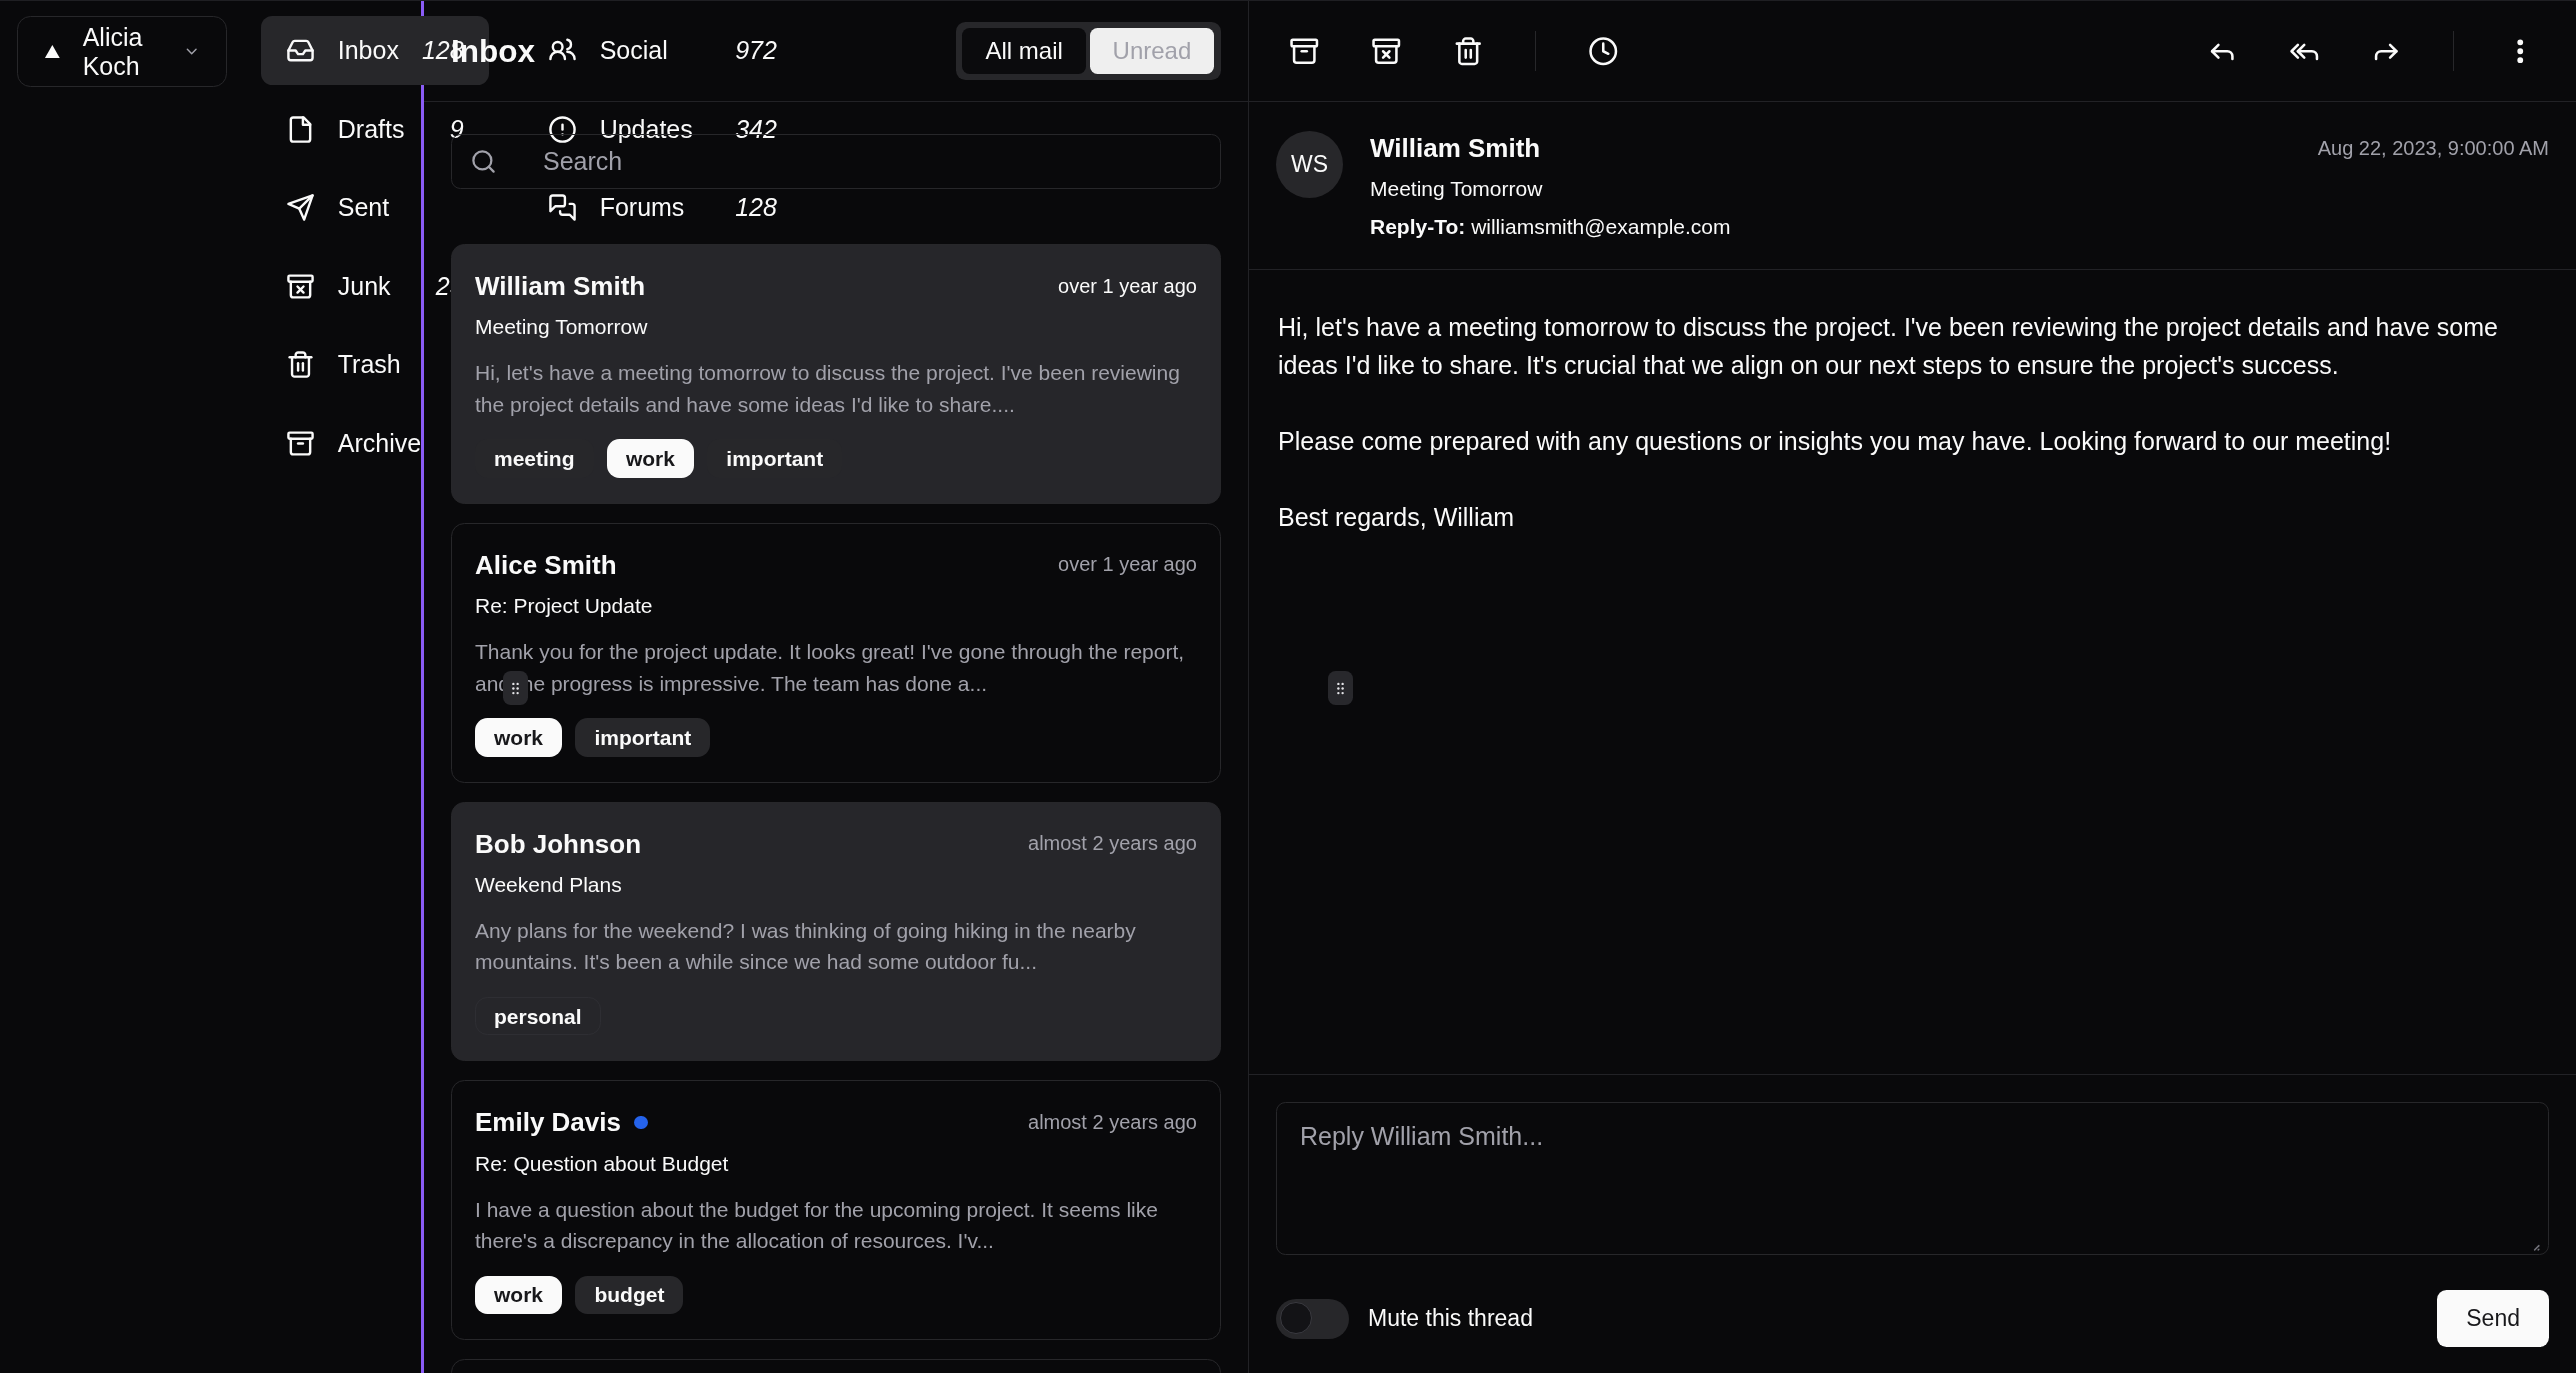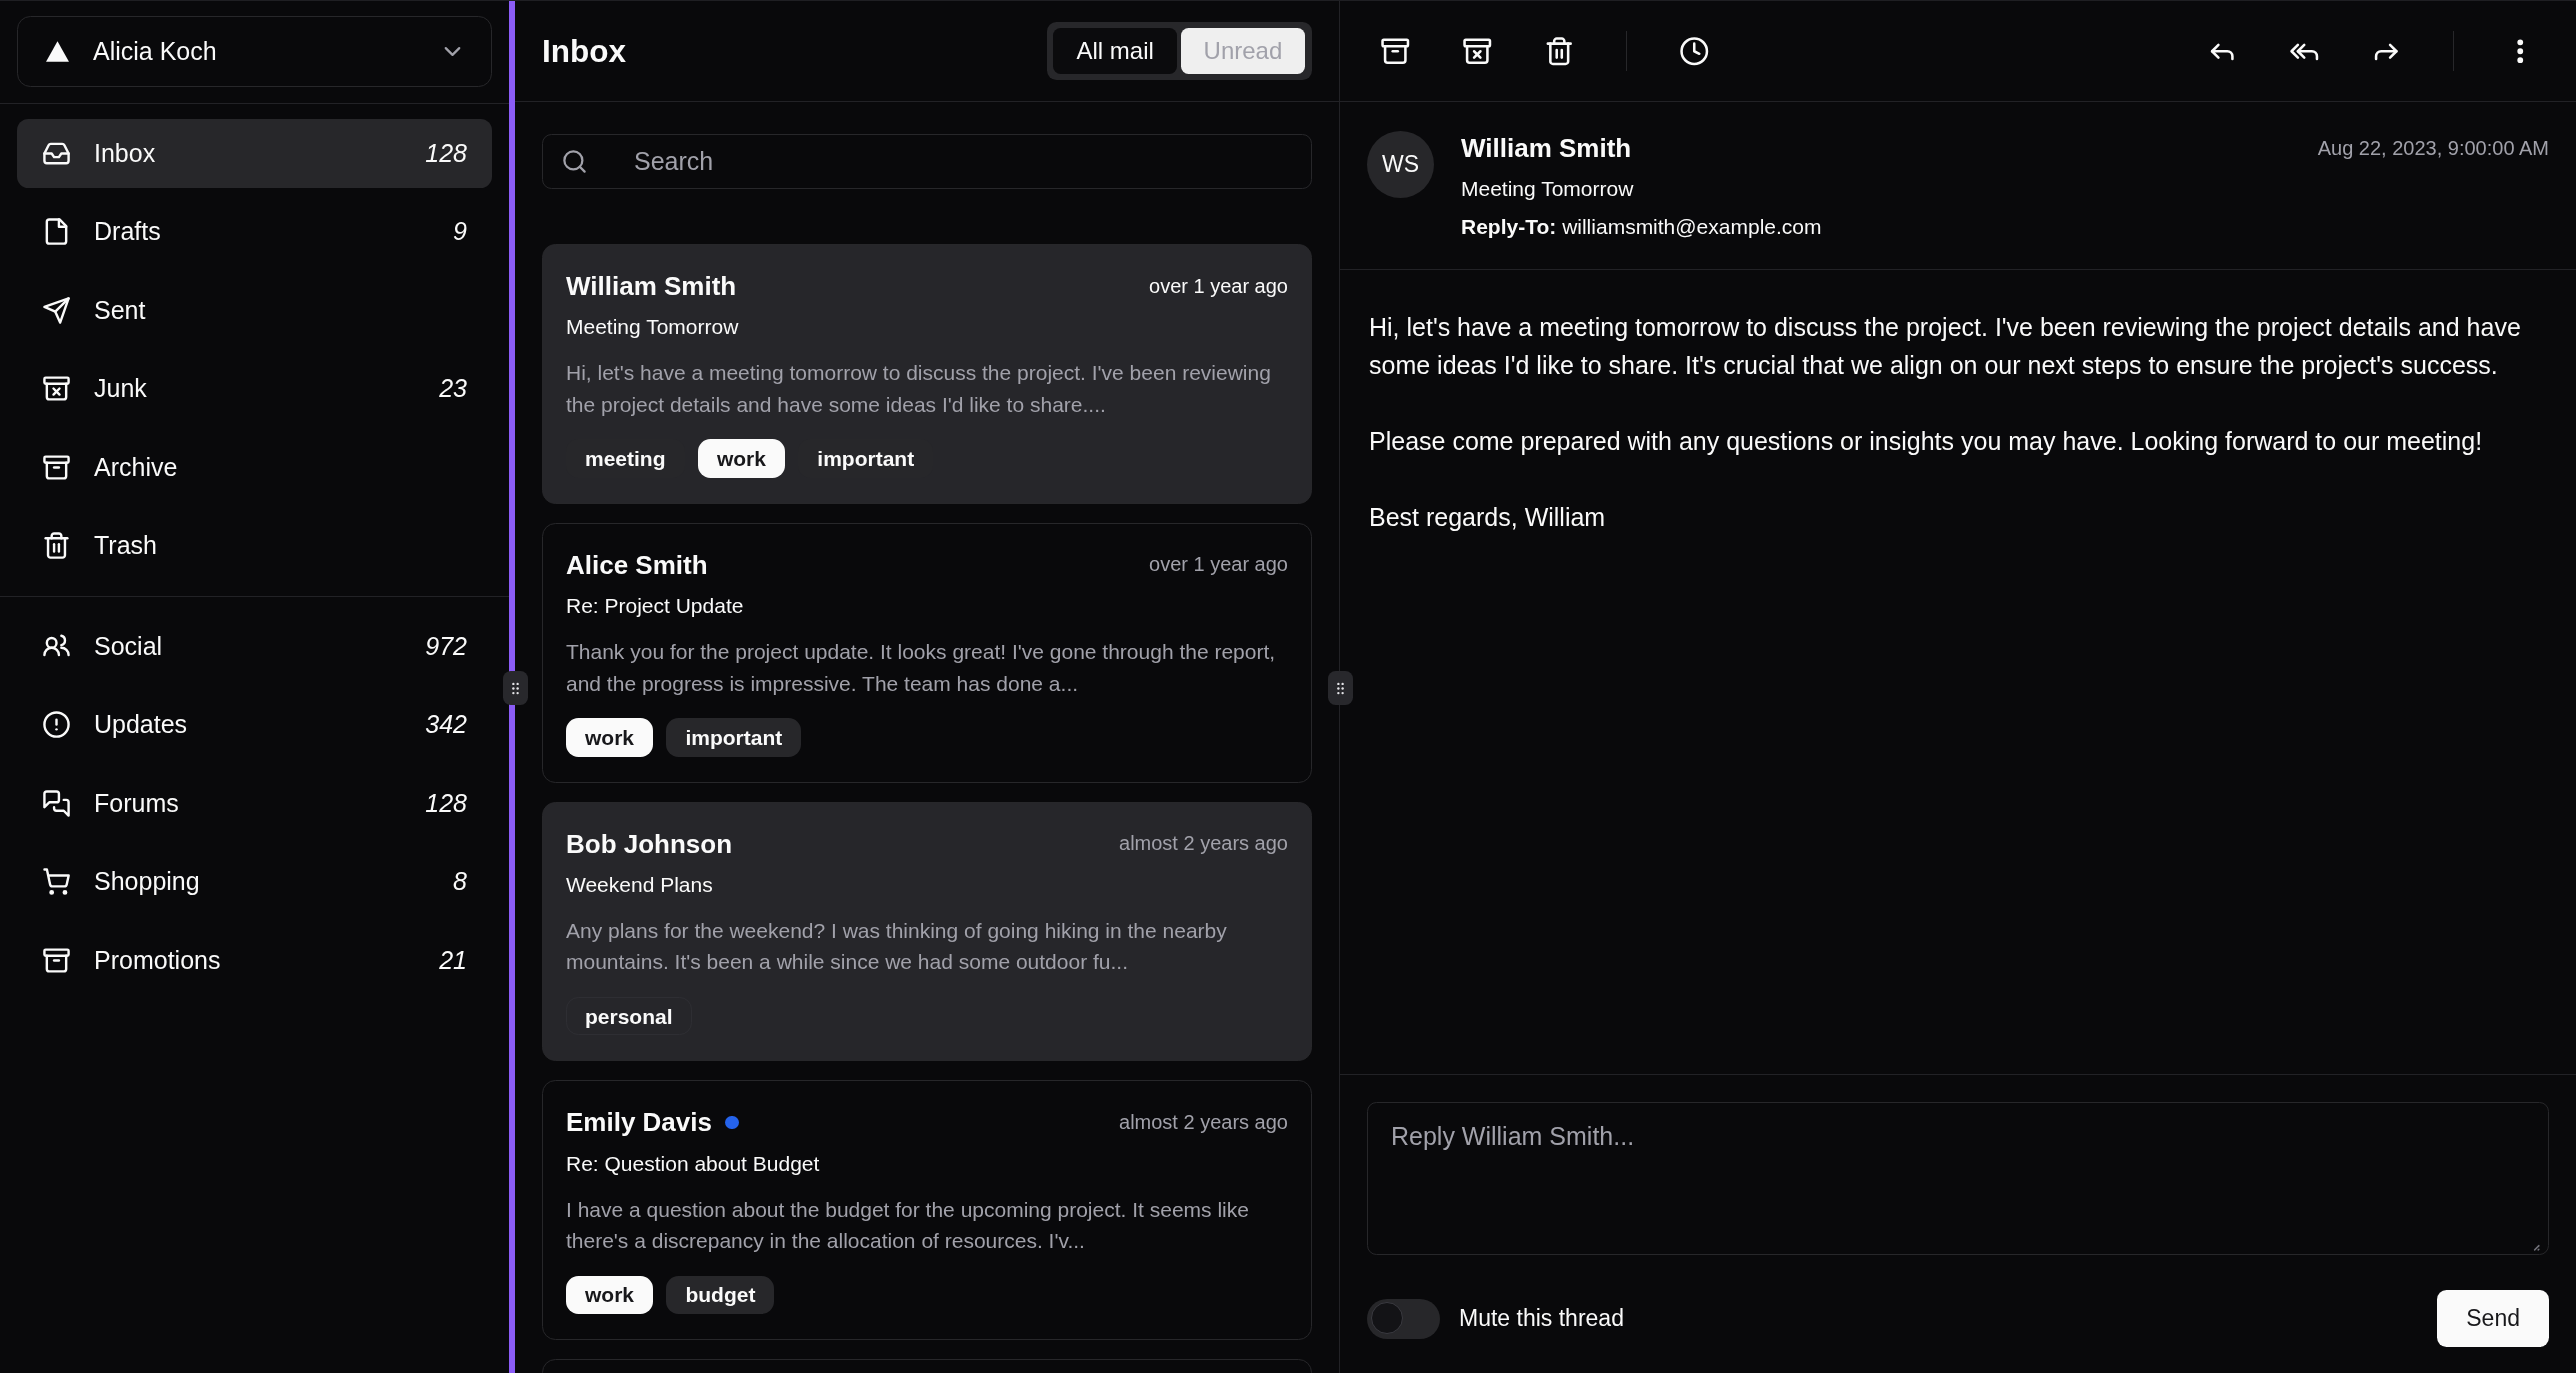--- a/index.html
+++ b/index.html
@@ -6,21 +6,21 @@
   html,body { width:2576px; height:1374px; overflow:hidden; }
   body {
     background:#09090b; color:#fafafa;
     font-family:"Liberation Sans","DejaVu Sans",sans-serif;
     font-size:25px; display:flex; position:relative;
     border-top:1px solid #1f1f23;
   }
   svg { display:block; }
 
   
-  .sidebar { width:515px; flex:none; border-right:6px solid #8b5cf6; display:flex; flex-direction:column; }
+  .sidebar { width:424px; flex:none; border-right:3px solid #8b5cf6; display:flex; flex-direction:row; }
   .account-switcher {
     margin:15.3px 17px; height:71px; border:1px solid #27272a; border-radius:13.4px;
     display:flex; align-items:center; padding:0 25px; gap:21px; cursor:pointer;
   }
   .account-switcher .logo { width:29px; height:29px; color:#fafafa; }
   .account-name { font-weight:500; }
   .account-switcher .chev { margin-left:auto; width:27px; height:27px; color:#a1a1aa; }
   .hsep { height:1px; background:#222226; flex:none; }
   .nav-group { padding:15.3px 17px; display:flex; flex-direction:column; gap:9.5px; }
   .nav-item {
@@ -187,39 +187,39 @@
             <path d="m9.5 17 5-5"></path>
             <path d="m9.5 12 5 5"></path>
           </svg>
         </span>
     <span class="nav-label">Junk</span>
     <span class="nav-count">23</span>
   </div>
       <div class="nav-item">
     <span class="nav-icon">
           <svg viewBox="0 0 24 24" fill="none" stroke="currentColor" stroke-width="2" stroke-linecap="round" stroke-linejoin="round" width="100%" height="100%">
-            <rect width="20" height="5" x="2" y="3" rx="1"></rect>
-            <path d="M4 8v11a2 2 0 0 0 2 2h12a2 2 0 0 0 2-2V8"></path>
-            <path d="M10 12h4"></path>
-          </svg>
-        </span>
-    <span class="nav-label">Archive</span>
-    <span class="nav-count"></span>
-  </div>
-      <div class="nav-item">
-    <span class="nav-icon">
-          <svg viewBox="0 0 24 24" fill="none" stroke="currentColor" stroke-width="2" stroke-linecap="round" stroke-linejoin="round" width="100%" height="100%">
             <path d="M3 6h18"></path>
             <path d="M19 6v14c0 1-1 2-2 2H7c-1 0-2-1-2-2V6"></path>
             <path d="M8 6V4c0-1 1-2 2-2h4c1 0 2 1 2 2v2"></path>
             <line x1="10" x2="10" y1="11" y2="17"></line>
             <line x1="14" x2="14" y1="11" y2="17"></line>
           </svg>
         </span>
     <span class="nav-label">Trash</span>
+    <span class="nav-count"></span>
+  </div>
+      <div class="nav-item">
+    <span class="nav-icon">
+          <svg viewBox="0 0 24 24" fill="none" stroke="currentColor" stroke-width="2" stroke-linecap="round" stroke-linejoin="round" width="100%" height="100%">
+            <rect width="20" height="5" x="2" y="3" rx="1"></rect>
+            <path d="M4 8v11a2 2 0 0 0 2 2h12a2 2 0 0 0 2-2V8"></path>
+            <path d="M10 12h4"></path>
+          </svg>
+        </span>
+    <span class="nav-label">Archive</span>
     <span class="nav-count"></span>
   </div>
     </nav>
   <div class="hsep"></div>
   <nav class="nav-group">
       <div class="nav-item">
     <span class="nav-icon">
           <svg viewBox="0 0 24 24" fill="none" stroke="currentColor" stroke-width="2" stroke-linecap="round" stroke-linejoin="round" width="100%" height="100%">
             <path d="M14 19a6 6 0 0 0-12 0"></path>
             <circle cx="8" cy="9" r="4"></circle>

